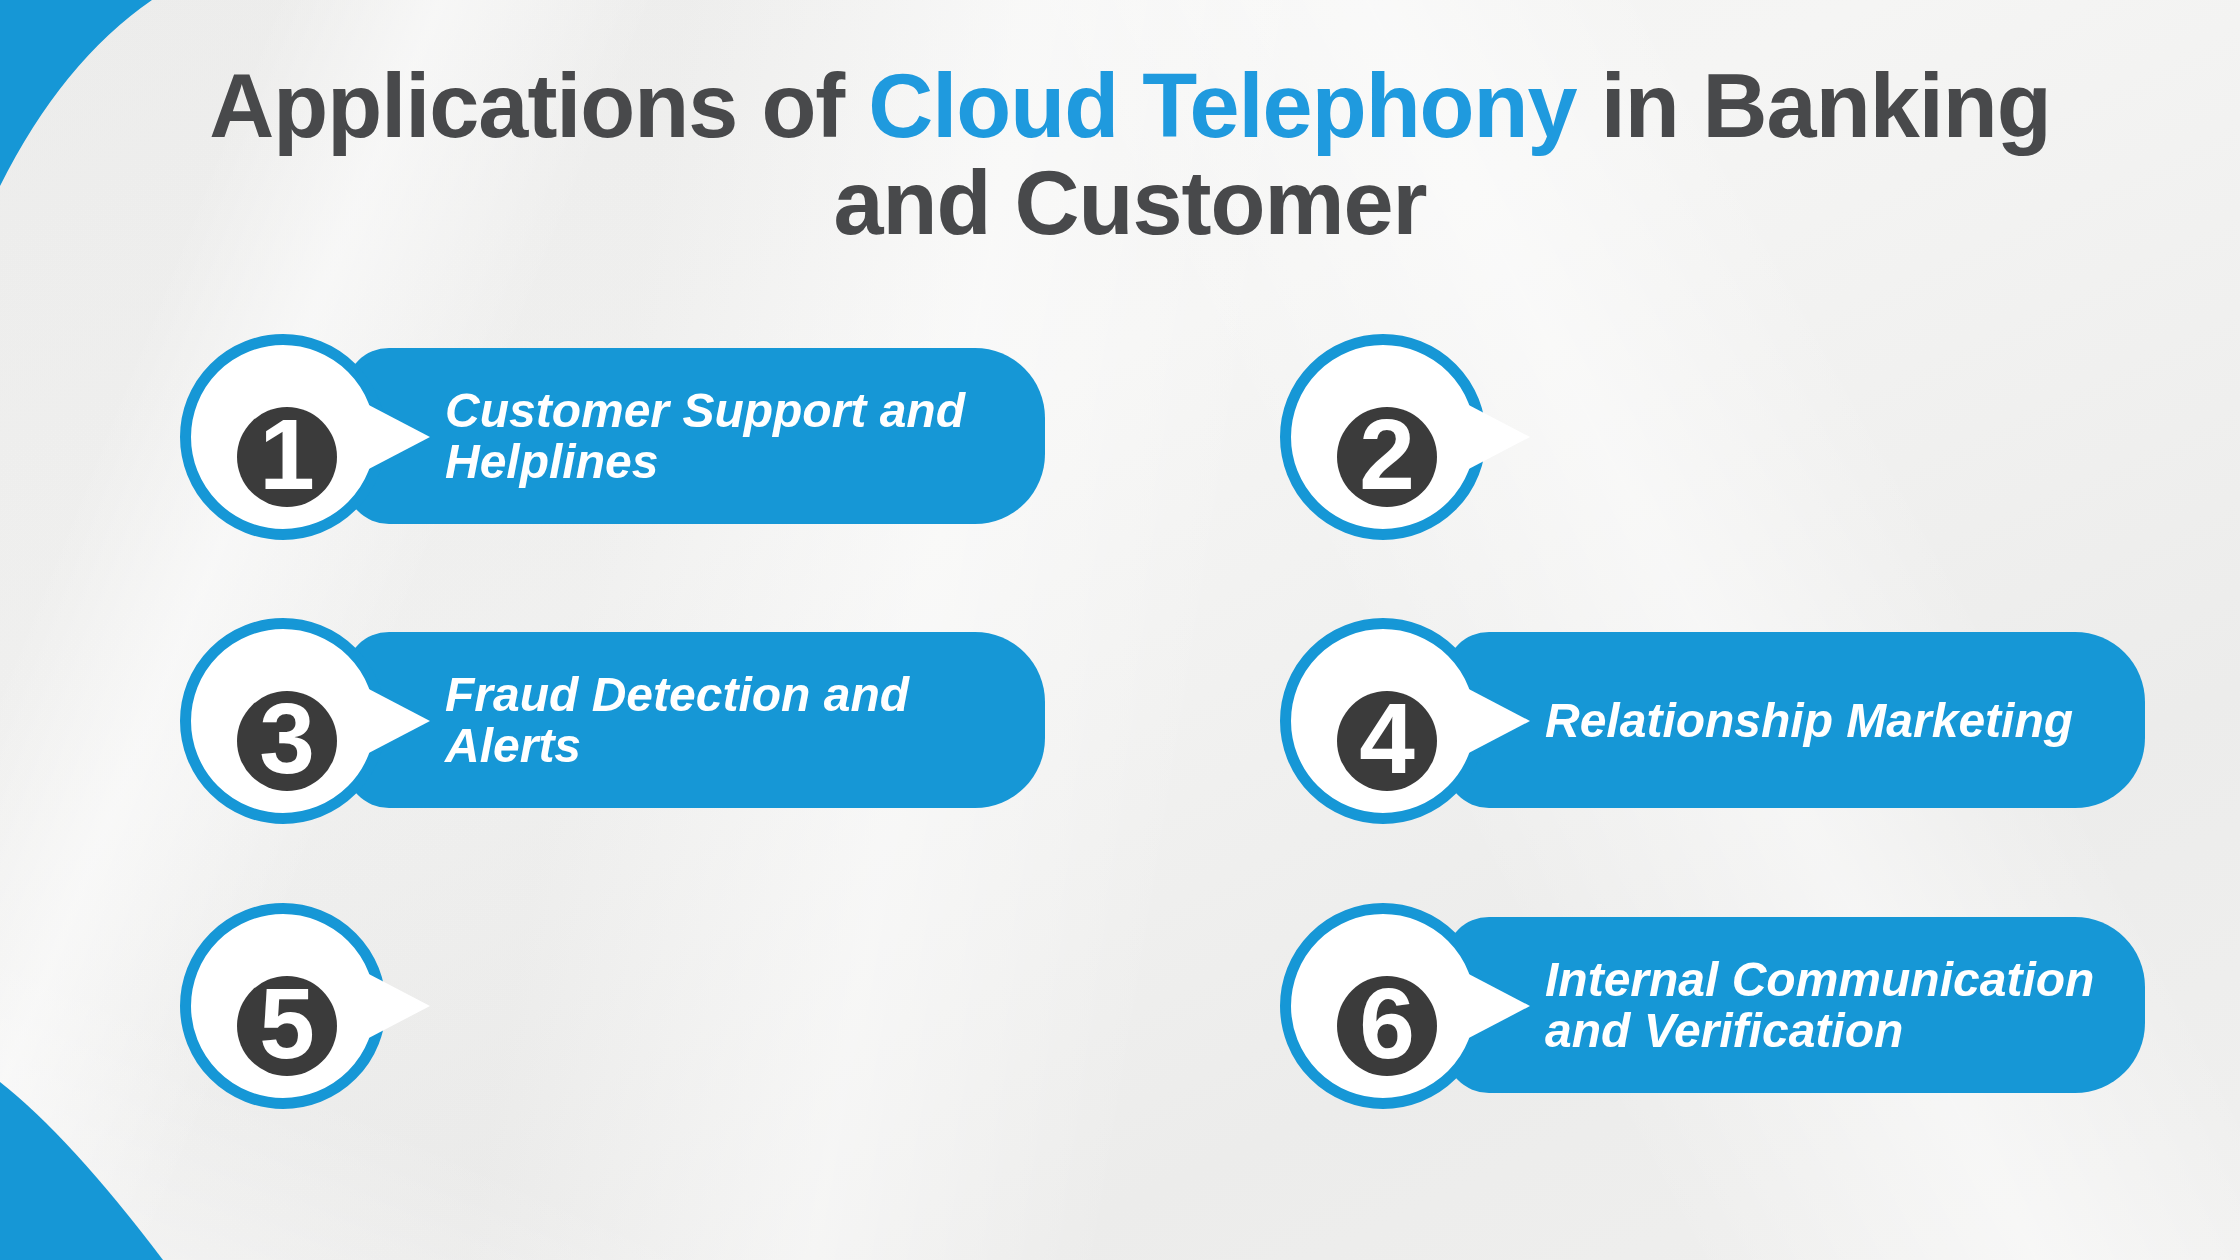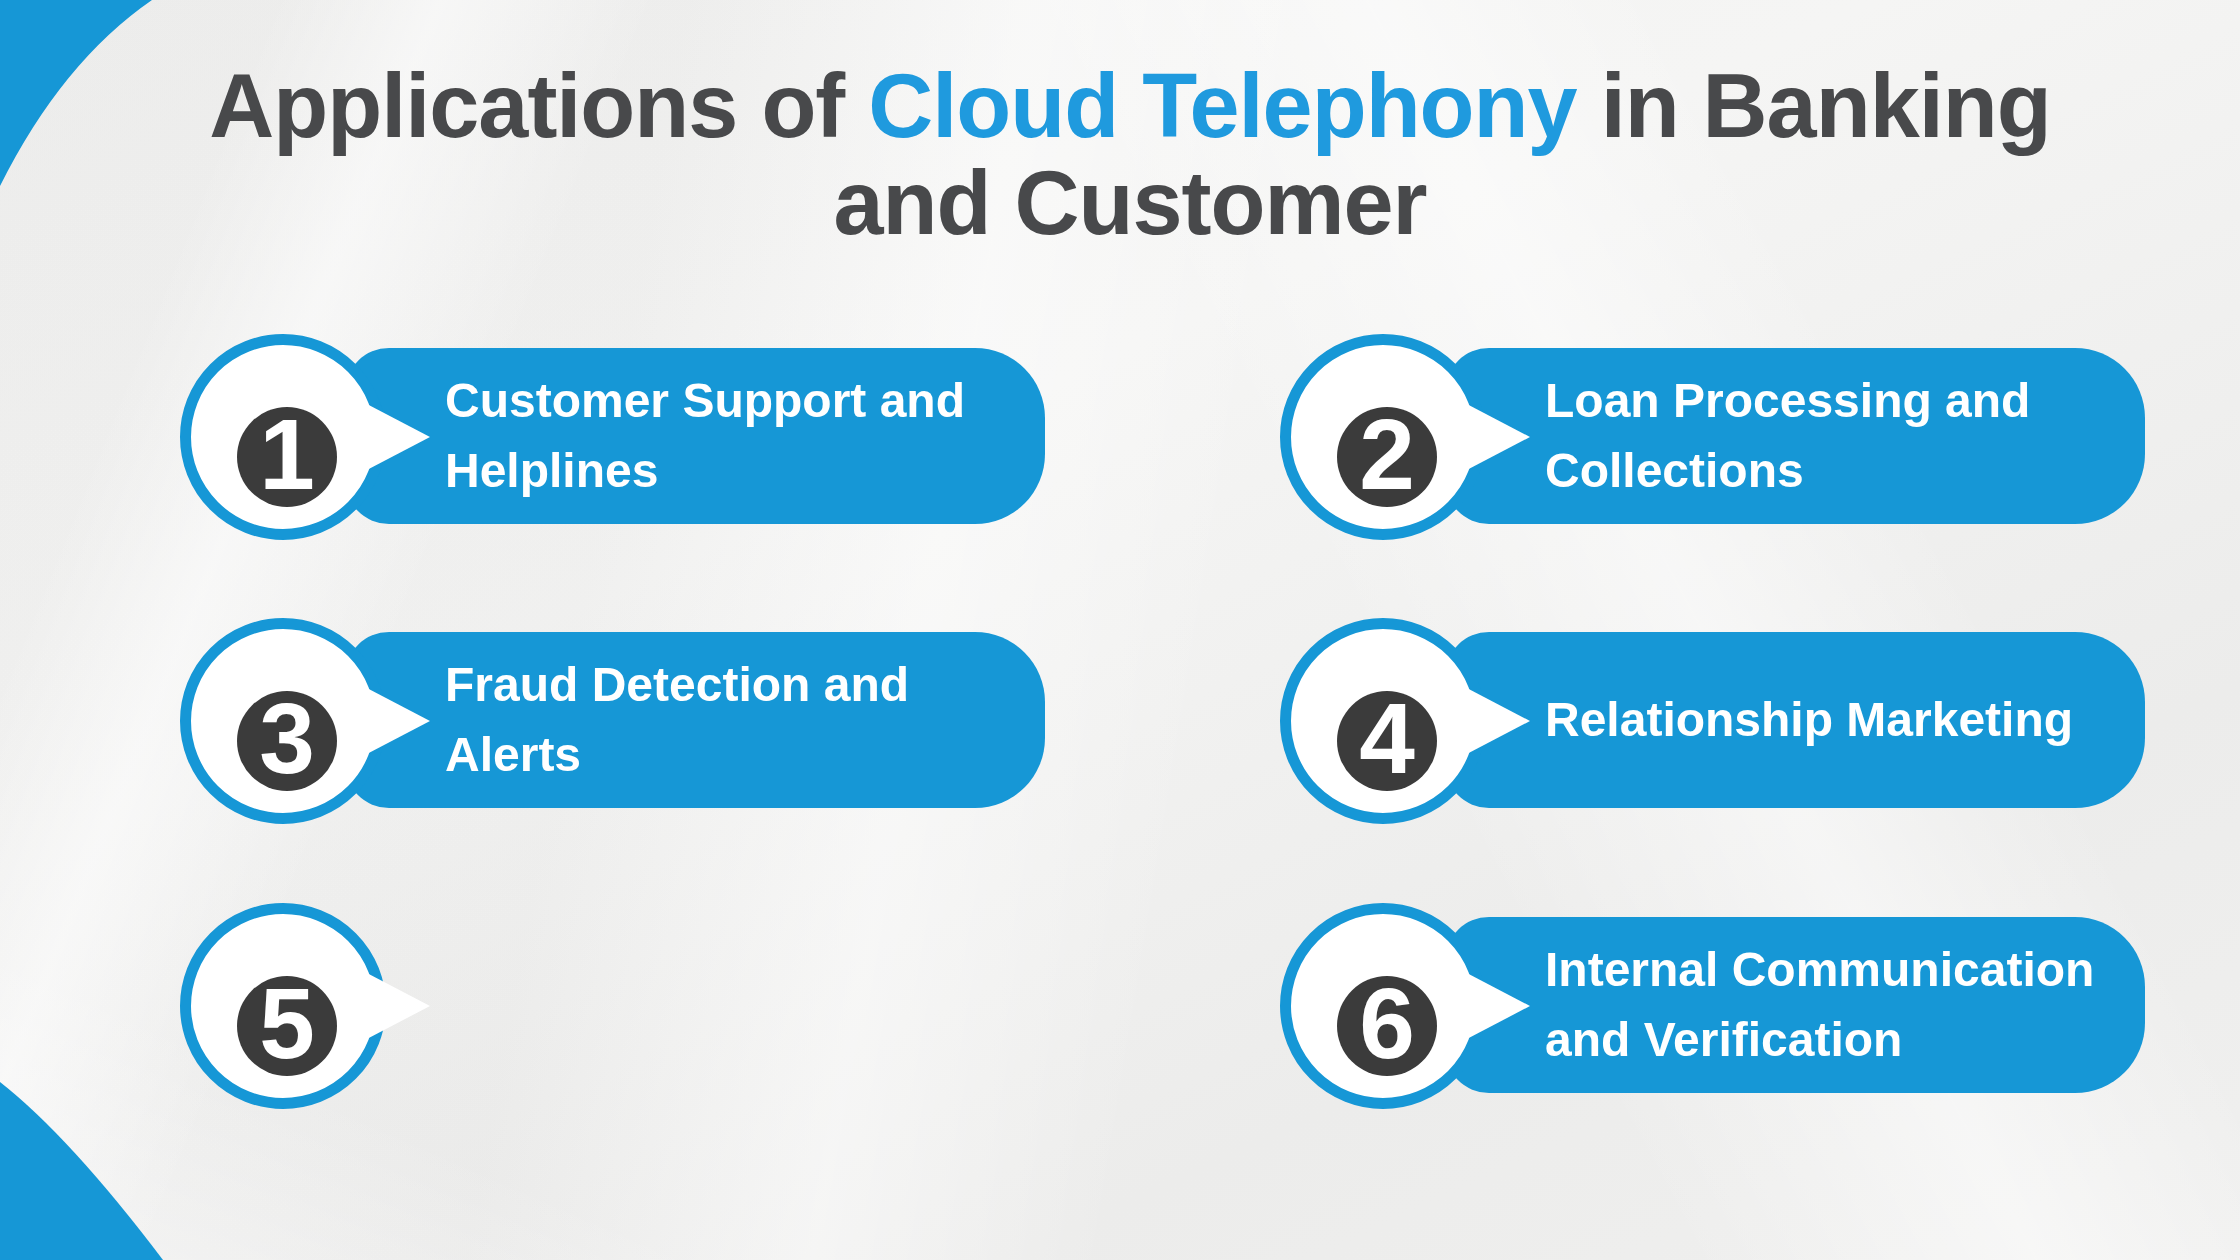--- a/index.html
+++ b/index.html
@@ -46,21 +46,21 @@
     position:absolute;left:165px;top:14px;width:700px;height:176px;
     background:var(--accent-blue,#1697d6);
     border-radius:44px 70px 70px 44px;
     display:flex;align-items:center;
     z-index:1;
   }
   .pill-label{
     margin:0;padding:0 34px 0 100px;
     max-width:566px;
     color:var(--pill-text,#ffffff);
-    font-size:48px;line-height:70px;font-weight:bold;letter-spacing:0;
+    font-size:48px;line-height:51px;font-weight:bold;letter-spacing:0;font-style:italic;
   }
   .badge{
     position:absolute;left:0;top:0;width:184px;height:184px;
     background:#ffffff;border:11px solid var(--accent-blue,#1697d6);
     border-radius:50%;
     z-index:2;
   }
   .arrow{
     position:absolute;left:162px;top:57px;width:88px;height:92px;
     background:#ffffff;
@@ -102,23 +102,20 @@
     </div>
     <div class="arrow"></div>
     <div class="badge">
       <div class="num-circle">
         <span class="num">1</span>
       </div>
     </div>
   </div>
 
   <div class="item col-r row-0">
-    <div class="pill">
-      <p class="pill-label">Loan Processing and Collections</p>
-    </div>
     <div class="arrow"></div>
     <div class="badge">
       <div class="num-circle">
         <span class="num">2</span>
       </div>
     </div>
   </div>
 
   <div class="item col-l row-1">
     <div class="pill">

